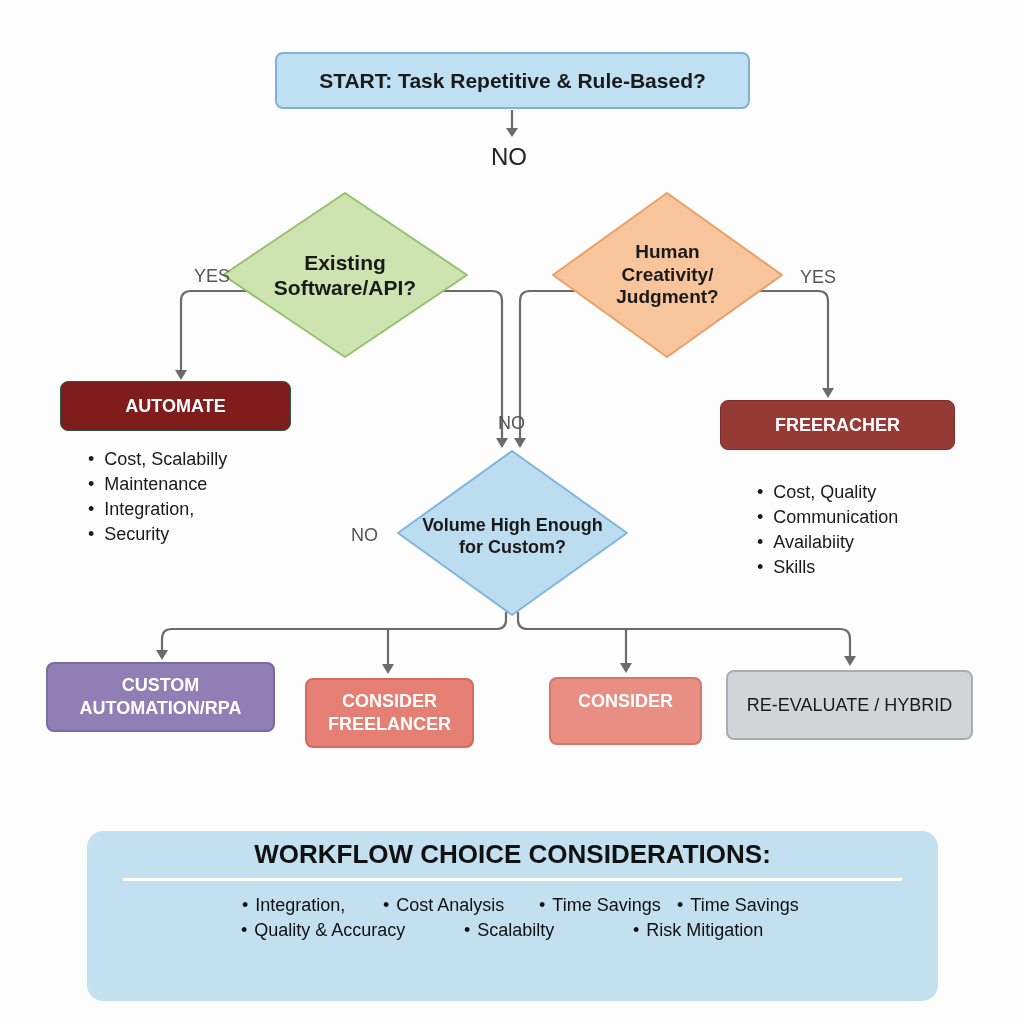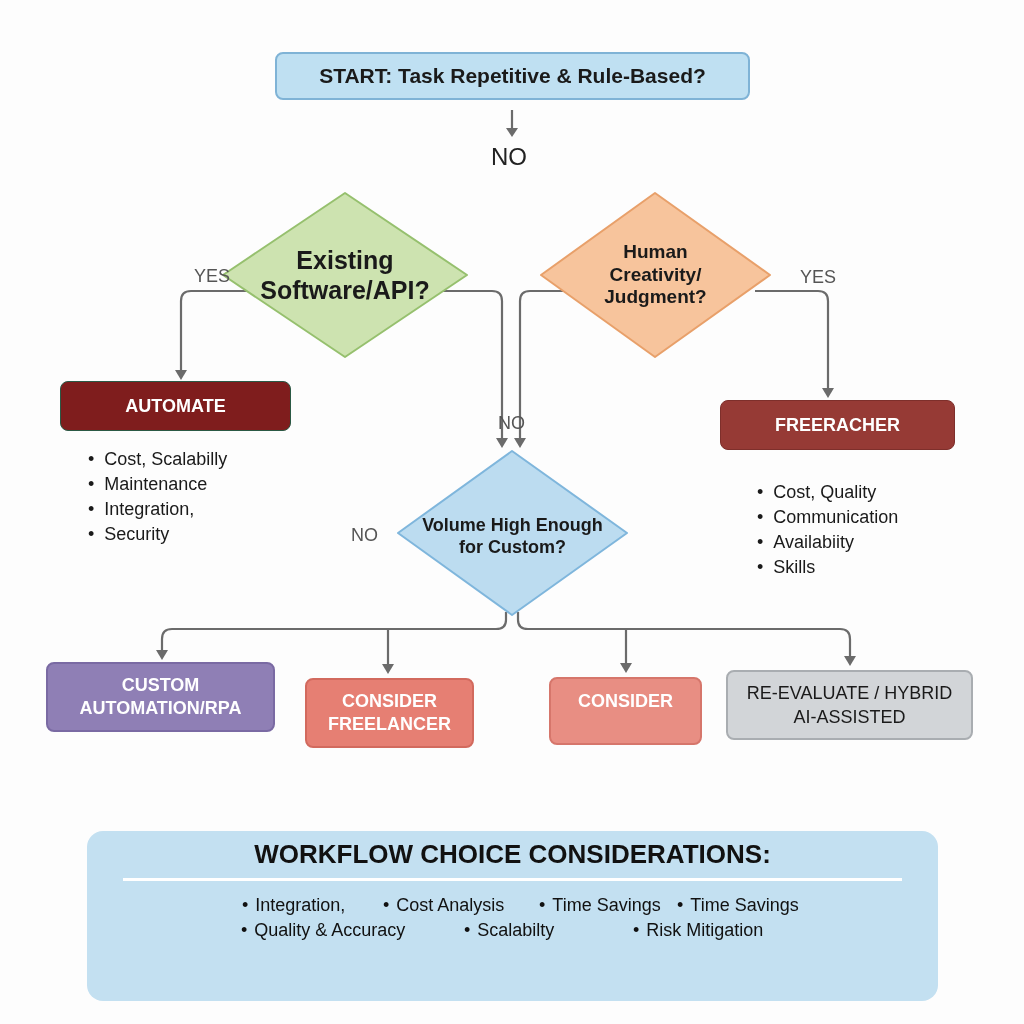--- a/index.html
+++ b/index.html
@@ -12,37 +12,37 @@
     svg.connectors { position: absolute; left: 0; top: 0; width: 1024px; height: 1024px; pointer-events: none; }
     .connectors path { fill: none; stroke: #6b6b6b; stroke-width: 2.2; }
     .connectors polygon { fill: #6b6b6b; }
 
     .box {
       position: absolute; box-sizing: border-box;
       display: flex; align-items: center; justify-content: center; text-align: center;
       border-radius: 8px;
     }
     .start-box {
-      left: 275px; top: 52px; width: 475px; height: 48px;
+      left: 275px; top: 52px; width: 475px; height: 57px;
       background: #bfe0f2; border: 2px solid #7fb3d6;
       font-size: 21px; font-weight: bold; color: #1a1a1a;
     }
     .label { position: absolute; font-size: 18px; color: #555; }
     .label-big { font-size: 24px; color: #222; }
 
     .diamond { position: absolute; }
     .diamond svg { position: absolute; left: 0; top: 0; width: 100%; height: 100%; }
     .diamond .dtext {
       position: absolute; left: 0; top: 0; width: 100%; height: 100%;
       display: flex; align-items: center; justify-content: center; text-align: center;
       font-weight: bold; color: #1a1a1a; line-height: 1.2;
     }
     .d-green { left: 220px; top: 190px; width: 250px; height: 170px; }
-    .d-green .dtext { font-size: 25px; }
-    .d-orange { left: 538px; top: 190px; width: 235px; height: 170px; }
+    .d-green .dtext { font-size: 21px; }
+    .d-orange { left: 550px; top: 190px; width: 235px; height: 170px; }
     .d-orange .dtext { font-size: 19px; }
     .d-blue { left: 395px; top: 448px; width: 235px; height: 170px; }
     .d-blue .dtext { font-size: 18px; padding-top: 4px; }
 
     .automate {
       left: 60px; top: 381px; width: 231px; height: 50px;
       background: #7f1d1d; border: 1px solid #2b5945;
       color: #fff; font-weight: bold; font-size: 18px;
     }
     .freeracher {
@@ -207,21 +207,20 @@
     <div>CONSIDER</div>
     <div>FREELANCER</div>
   </div>
 </div>
 <div class="box consider">
   <span>CONSIDER</span>
 </div>
 <div class="box reeval">
   <div>
     <div>RE-EVALUATE / HYBRID</div>
-    <div>AI-ASSISTED</div>
   </div>
 </div>
 
 <div class="considerations">
   <div class="title">WORKFLOW CHOICE CONSIDERATIONS:</div>
   <div class="rule"></div>
   <div class="row row1">
     <span style="left:155px;">Integration,</span>
     <span style="left:296px;">Cost Analysis</span>
     <span style="left:452px;">Time Savings</span>

